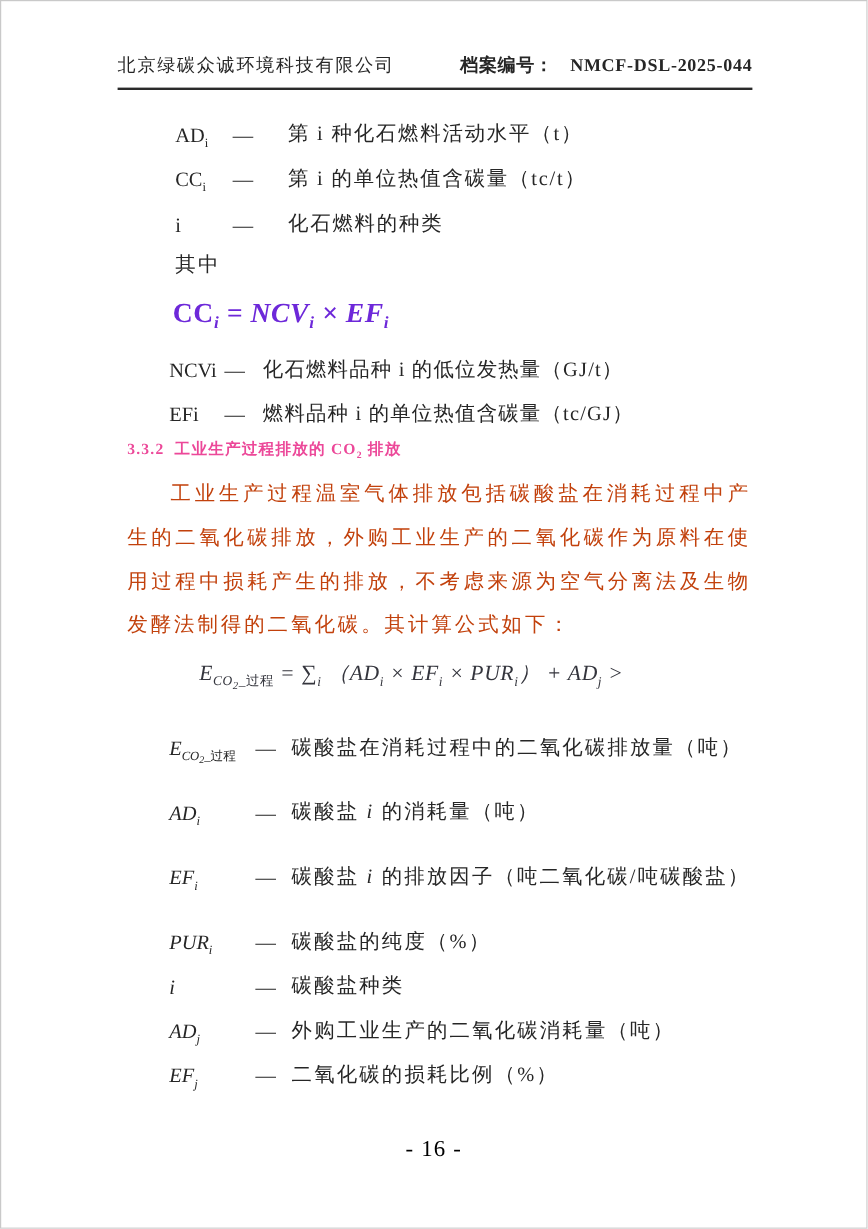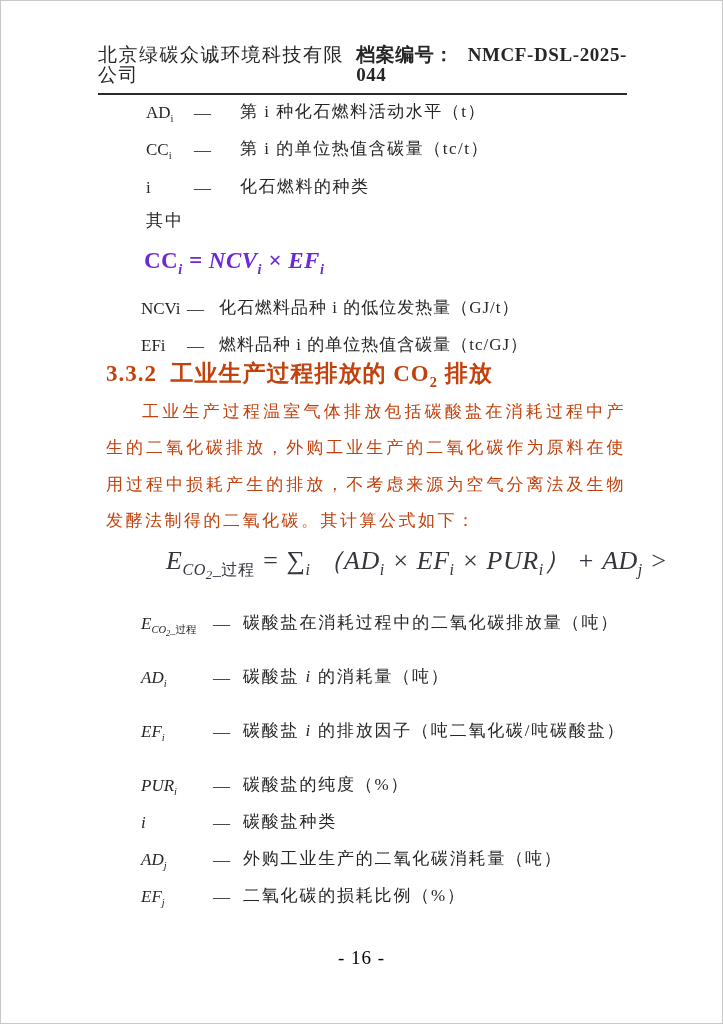--- a/index.html
+++ b/index.html
@@ -7,21 +7,21 @@
     width:723px;height:1024px;position:relative;margin:0 auto;
     background:#ffffff;box-sizing:border-box;border:1px solid #c9c9c9;
     font-family:"Liberation Serif","DejaVu Serif",serif;color:#262626;
     overflow:hidden;
   }
   
   .hdr{
     position:absolute;top:44px;left:97px;width:529px;
     display:flex;justify-content:space-between;align-items:flex-end;
     border-bottom:2px solid #2a2a2a;padding-bottom:8px;
-    font-size:19px;line-height:20px;
+    font-size:15px;line-height:20px;
   }
   .hdr .company{letter-spacing:1.5px;}
   .hdr .archive{font-weight:bold;letter-spacing:.5px;}
   .hdr .archive .no{margin-left:14px;letter-spacing:.6px;}
   
   .content{position:absolute;left:105px;top:84px;width:520px;font-size:17px;}
   .def-row{display:flex;align-items:flex-end;}
   .def-row .term{flex:none;}
   .def-row .dash{flex:none;letter-spacing:-1px;}
   .def-row .desc{letter-spacing:1.5px;white-space:nowrap;}
@@ -39,30 +39,30 @@
     margin:2px 0 0 38px;height:42px;line-height:42px;
     font-size:23px;font-weight:bold;font-style:italic;
     letter-spacing:.5px;
   }
   
   .g1b .def-row{height:37px;margin-left:35px;}
   .g1b .term{width:46px;}
   .g1b .dash{min-width:32px;}
   .g1b .desc{letter-spacing:1px;}
   
-  .sec-heading{margin:6px 0 0 0;font-size:23px;line-height:24px;font-weight:bold;color:#c2410c;letter-spacing:1px;}
+  .sec-heading{margin:6px 0 0 0;font-size:13px;line-height:24px;font-weight:bold;color:#ec4899;letter-spacing:1px;}
   
   .para{
     margin:8px 0 0 0;line-height:36.5px;text-align:justify;text-justify:inter-character;
     text-indent:36px;letter-spacing:2.5px;color:#c2410c;
   }
   
   .formula-e{
     margin:2px 0 0 60px;height:38px;line-height:38px;
-    font-size:26px;font-style:italic;color:#34353d;letter-spacing:.5px;white-space:nowrap;
+    font-size:18px;font-style:italic;color:#34353d;letter-spacing:.5px;white-space:nowrap;
   }
   
   .g2 .def-row{height:37px;margin-left:35px;}
   .g2 .def-row:nth-child(-n+4){height:54px;}
   .g2 .term{width:72px;font-style:italic;}
   .g2 .dash{min-width:30px;}
   .g2 .desc{letter-spacing:1.8px;}
   
   .footer{
     position:absolute;top:946px;left:0;width:100%;

